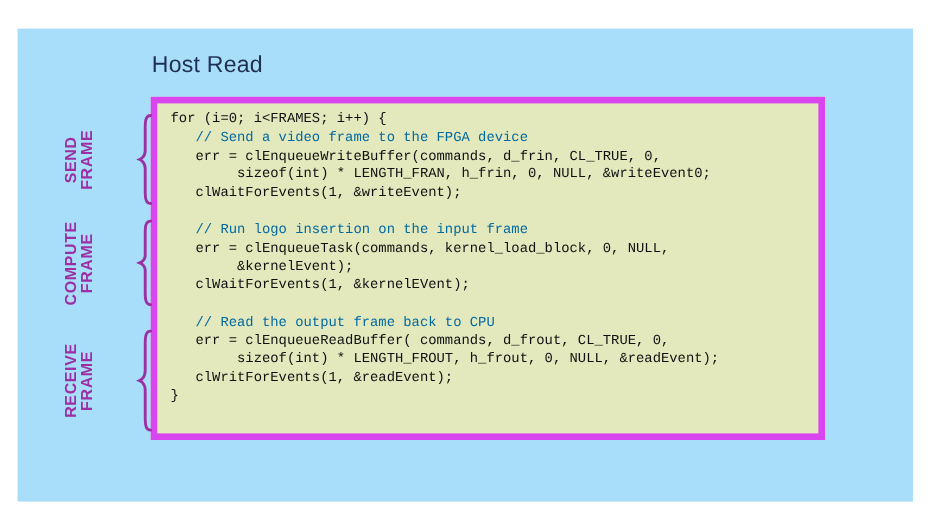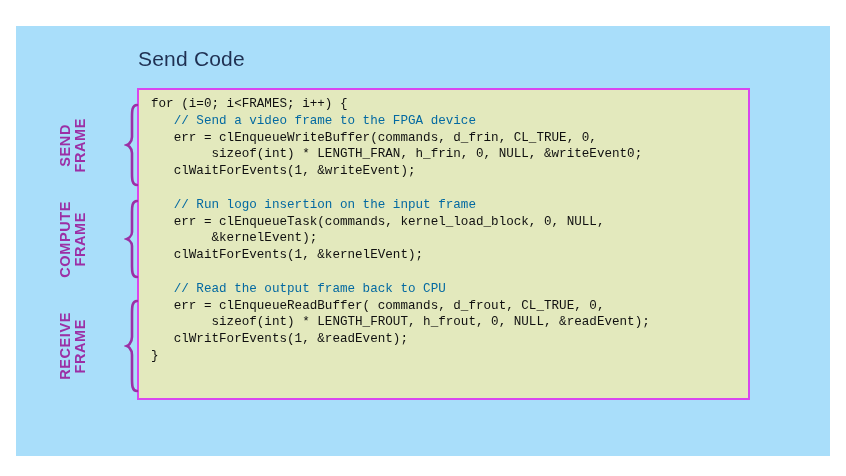--- a/index.html
+++ b/index.html
@@ -47,21 +47,21 @@
   }
 
   
   #code-box {
     position: absolute;
     left: 137px;
     top: 88px;
     width: 613px;
     height: 312px;
     background: #e3e9bd;
-    border: 2px solid #d946ef;
+    border: 6px solid #d946ef;
     box-sizing: border-box;
   }
 
   #code-text {
     position: absolute;
     left: 12px;
     top: 6px;
     font-family: "Liberation Mono", "DejaVu Sans Mono", monospace;
     font-size: 12.6px;
     line-height: 16.8px;
@@ -117,21 +117,21 @@
   #group-compute  { left: 58px; top: 199px;  width: 82px; height: 80px; }
   #group-receive  { left: 58px; top: 299px;  width: 82px; height: 94px; }
 </style>
 </head>
 <body>
 
 <div id="slide">
 
   <div id="panel"></div>
 
-  <div id="host-code-title">Send Code</div>
+  <div id="host-code-title">Host Read</div>
 
   <div id="code-box">
     <div id="code-text"><span class="code-line">for (i=0; i&lt;FRAMES; i++) {</span><span class="code-line cmt">   // Send a video frame to the FPGA device</span><span class="code-line">   err = clEnqueueWriteBuffer(commands, d_frin, CL_TRUE, 0,</span><span class="code-line">        sizeof(int) * LENGTH_FRAN, h_frin, 0, NULL, &amp;writeEvent0;</span><span class="code-line">   clWaitForEvents(1, &amp;writeEvent);</span><span class="code-line blank"> </span><span class="code-line cmt">   // Run logo insertion on the input frame</span><span class="code-line">   err = clEnqueueTask(commands, kernel_load_block, 0, NULL,</span><span class="code-line">        &amp;kernelEvent);</span><span class="code-line">   clWaitForEvents(1, &amp;kernelEVent);</span><span class="code-line blank"> </span><span class="code-line cmt">   // Read the output frame back to CPU</span><span class="code-line">   err = clEnqueueReadBuffer( commands, d_frout, CL_TRUE, 0,</span><span class="code-line">        sizeof(int) * LENGTH_FROUT, h_frout, 0, NULL, &amp;readEvent);</span><span class="code-line">   clWritForEvents(1, &amp;readEvent);</span><span class="code-line">}</span></div>
   </div>
 
   <div class="annot-group" id="group-send">
     <div class="annot-labels">
       <span class="vlabel">SEND</span>
       <span class="vlabel">FRAME</span>
     </div>

